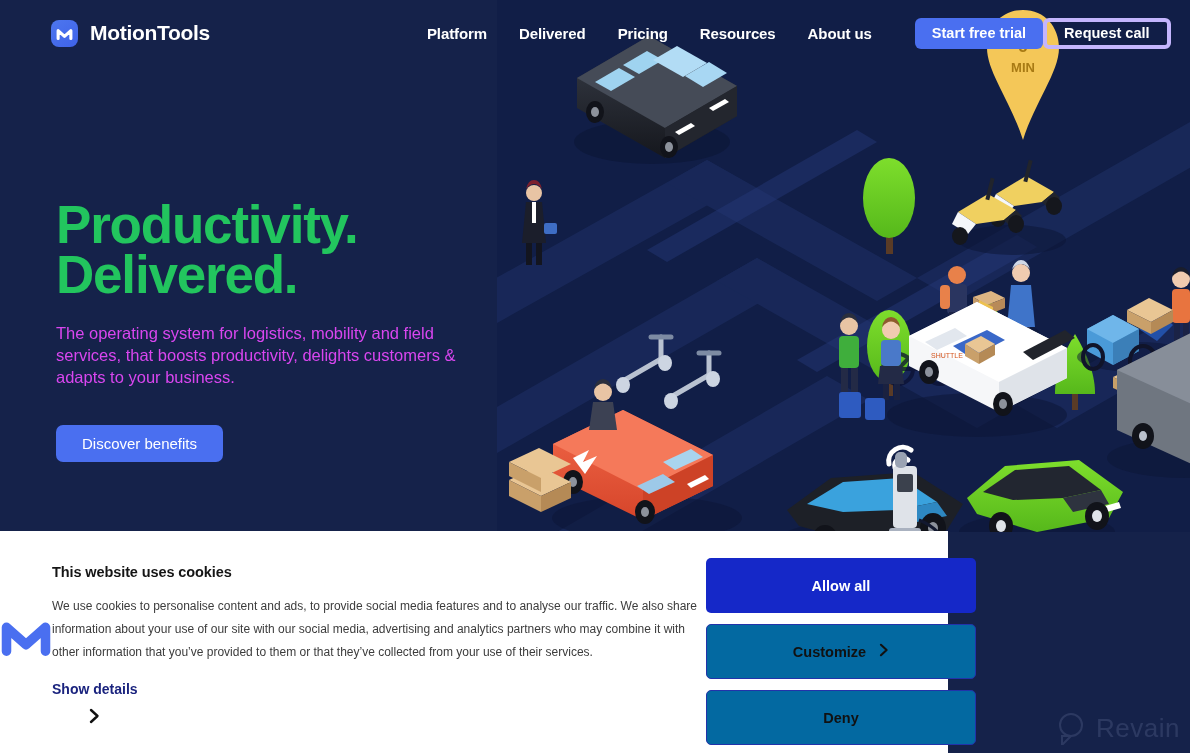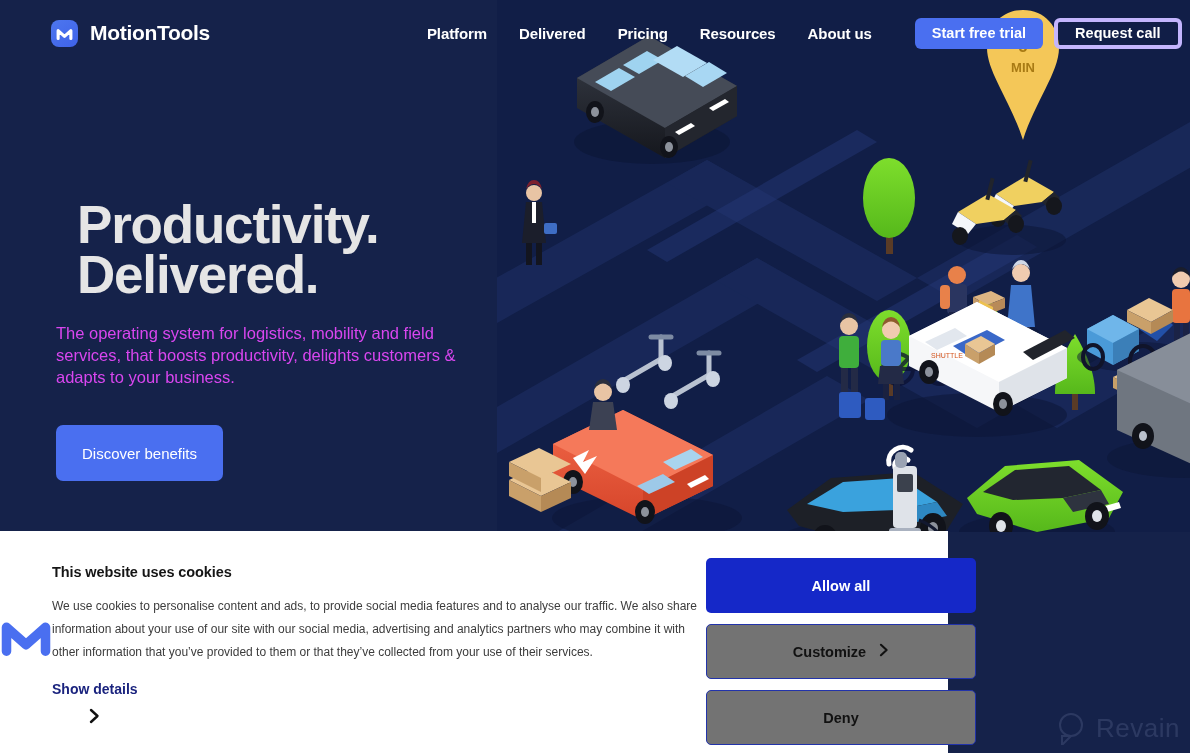--- a/index.html
+++ b/index.html
@@ -25,47 +25,46 @@
   }
   .brand-mark svg { display: block; }
   .brand-name {
     color: #ffffff; font-size: 21px; font-weight: bold; letter-spacing: -0.3px;
   }
   .nav { display: flex; align-items: center; gap: 0px; margin-left: 201px; justify-content: space-between; }
   .nav a {
     color: #ffffff; font-size: 15px; font-weight: bold; text-decoration: none;
     padding: 0 16px; white-space: nowrap; letter-spacing: -0.1px;
   }
-  .nav-actions { display: flex; align-items: flex-start; gap: 11px; margin-left: 27px; }
+  .nav-actions { display: flex; align-items: flex-start; margin-left: 27px; }
   .btn-trial {
     background: #4a6ff0; color: #fff; font-size: 14.5px; font-weight: bold;
     border: none; border-radius: 6px; padding: 0 17px; height: 31px;
     display: flex; align-items: center; cursor: pointer; white-space: nowrap;
   }
   .btn-call {
     background: transparent; color: #fff; font-size: 14.5px; font-weight: bold;
     border: 4px solid #c4b5fd; border-radius: 6px; padding: 0 17px; height: 31px;
     display: flex; align-items: center; cursor: pointer; white-space: nowrap;
   }
 
   
   .hero { position: absolute; top: 0; left: 7px; width: 1190px; height: 532px; overflow: hidden; }
   .hero-text { position: absolute; left: 49px; top: 200px; width: 470px; z-index: 20; }
   .hero-title {
-    color: #e5e5e5; font-size: 53px; line-height: 50px; font-weight: bold;
+    color: #22c55e; font-size: 53px; line-height: 50px; font-weight: bold;
     letter-spacing: -1.2px;
-    margin-left: 21px;
   }
   .hero-sub {
     color: #d946ef; font-size: 16.5px; line-height: 22px; margin-top: 22px; width: 420px;
   }
   .btn-discover {
     margin-top: 37px; background: #4a6ff0; color: #ffffff;
     font-size: 15px; font-weight: normal; border: none; border-radius: 7px;
-    width: 167px; height: 56px; display: flex; align-items: center; justify-content: center;
+    width: 167px; height: 37px; display: flex; align-items: center; justify-content: center;
     cursor: pointer;
   }
 
   
   .illus { position: absolute; right: 0; top: 0; width: 700px; height: 532px; }
   .illus svg { display: block; }
 
   
   .cookie {
     position: absolute; left: 0; bottom: 0; width: 948px; height: 222px;
@@ -88,21 +87,21 @@
   .chev { display: block; }
   .cookie-actions {
     width: 288px; padding-top: 27px; display: flex; flex-direction: column; gap: 11px;
   }
   .ck-btn {
     width: 270px; height: 55px; border-radius: 5px; font-size: 14.5px;
     display: flex; align-items: center; justify-content: center; cursor: pointer;
     gap: 13px;
   }
   .ck-allow { background: #1528c8; color: #ffffff; border: none; font-weight: bold; }
-  .ck-outline { background: #737373; color: #111111; border: 1.6px solid #2233aa; font-weight: bold; }
+  .ck-outline { background: #0369a1; color: #111111; border: 1.6px solid #2233aa; font-weight: bold; }
 
   .watermark {
     position: absolute; right: 10px; bottom: 8px; z-index: 70;
     display: flex; align-items: center; gap: 8px; opacity: 0.22; pointer-events: none;
   }
   .wm-text { font-size: 26px; color: #7e8ab5; font-weight: normal; letter-spacing: 0.5px; }
 </style>
 </head>
 <body>
 

